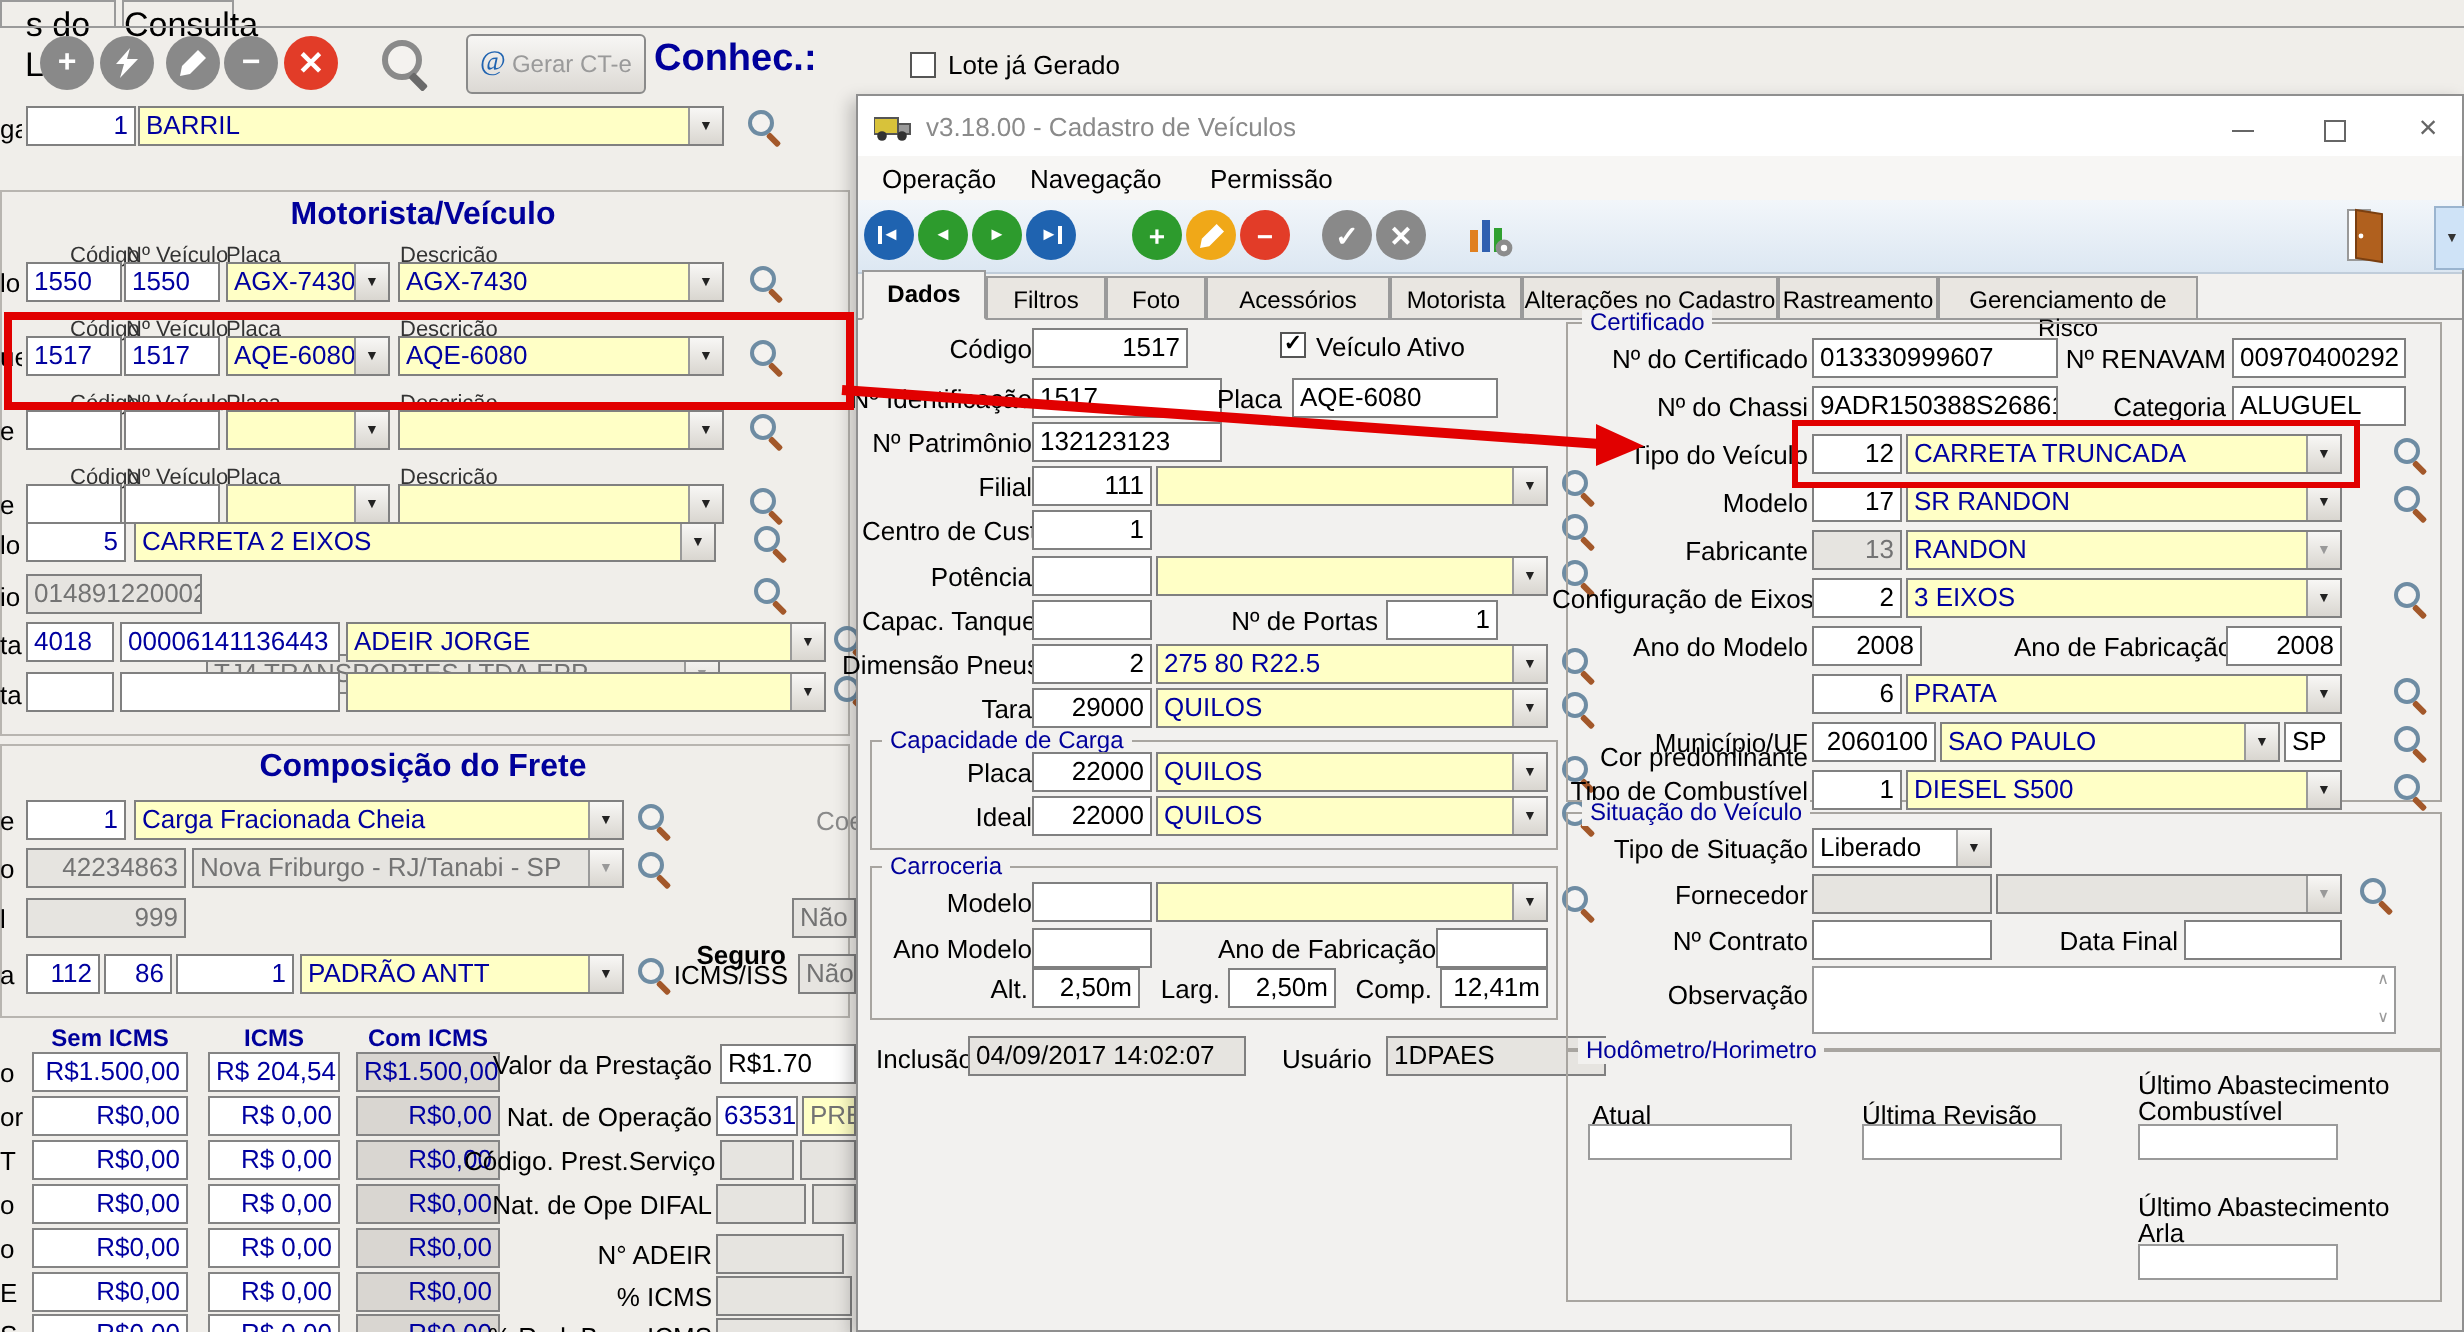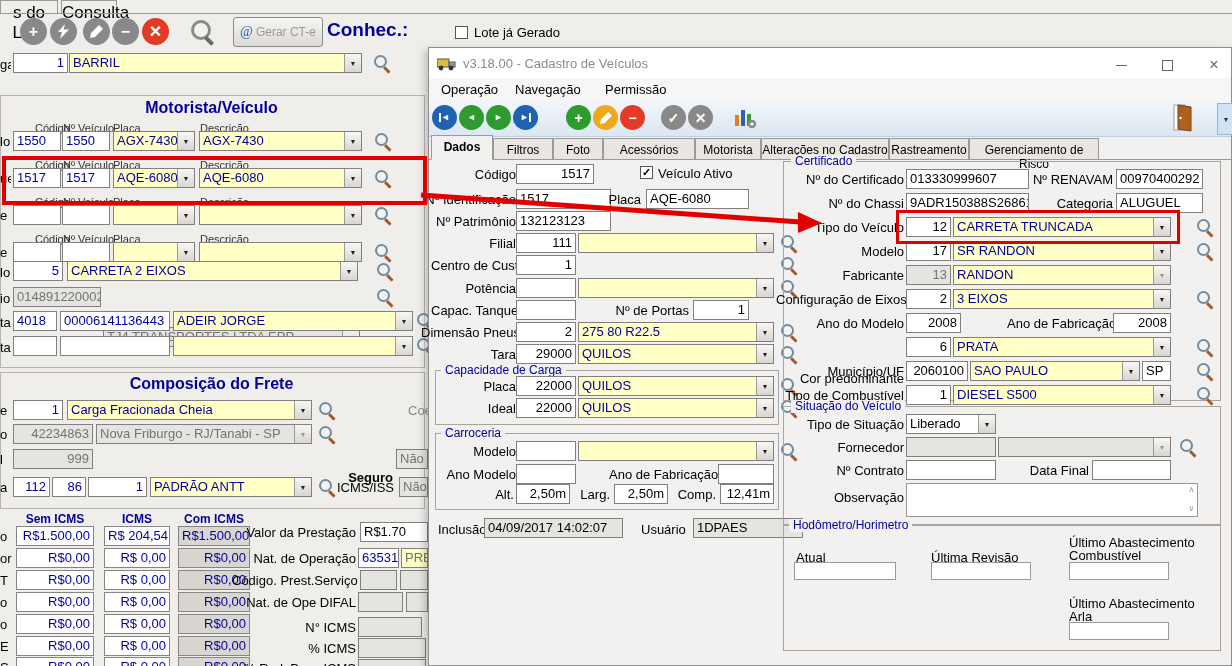--- a/index.html
+++ b/index.html
@@ -256,21 +256,21 @@
   <div class="fld black" style="left:360px;top:522px;width:68px;">R$1.70</div>
   <div class="lbl r" style="left:232px;top:551px;width:124px;">Nat. de Operação</div>
   <div class="fld" style="left:358px;top:548px;width:41px;">635312</div>
   <div class="fld ylw" style="left:401px;top:548px;width:27px;color:#737373;">PRE</div>
   <div class="lbl r" style="left:232px;top:573px;width:124px;">Código. Prest.Serviço</div>
   <div class="fld dis" style="left:360px;top:570px;width:37px;"></div>
   <div class="fld dis" style="left:400px;top:570px;width:28px;"></div>
   <div class="lbl r" style="left:232px;top:595px;width:124px;">Nat. de Ope DIFAL</div>
   <div class="fld dis" style="left:358px;top:592px;width:45px;"></div>
   <div class="fld dis" style="left:406px;top:592px;width:22px;"></div>
-  <div class="lbl r" style="left:232px;top:620px;width:124px;">N° ICMS</div>
+  <div class="lbl r" style="left:232px;top:620px;width:124px;">N° ADEIR</div>
   <div class="fld dis" style="left:358px;top:617px;width:64px;"></div>
   <div class="lbl r" style="left:232px;top:641px;width:124px;">% ICMS</div>
   <div class="fld dis" style="left:358px;top:638px;width:68px;"></div>
   <div class="lbl r" style="left:232px;top:661px;width:124px;">% Red. Base ICMS</div>
   <div class="fld dis" style="left:358px;top:659px;width:68px;"></div>
 
   <div id="dialog">
     <div id="dlg-title">
       <svg class="ic" style="position:absolute;left:8px;top:7px;" width="20" height="16" viewBox="0 0 20 16">
         <rect x="0" y="4" width="12" height="8" fill="#d8c23a" stroke="#555"></rect>

